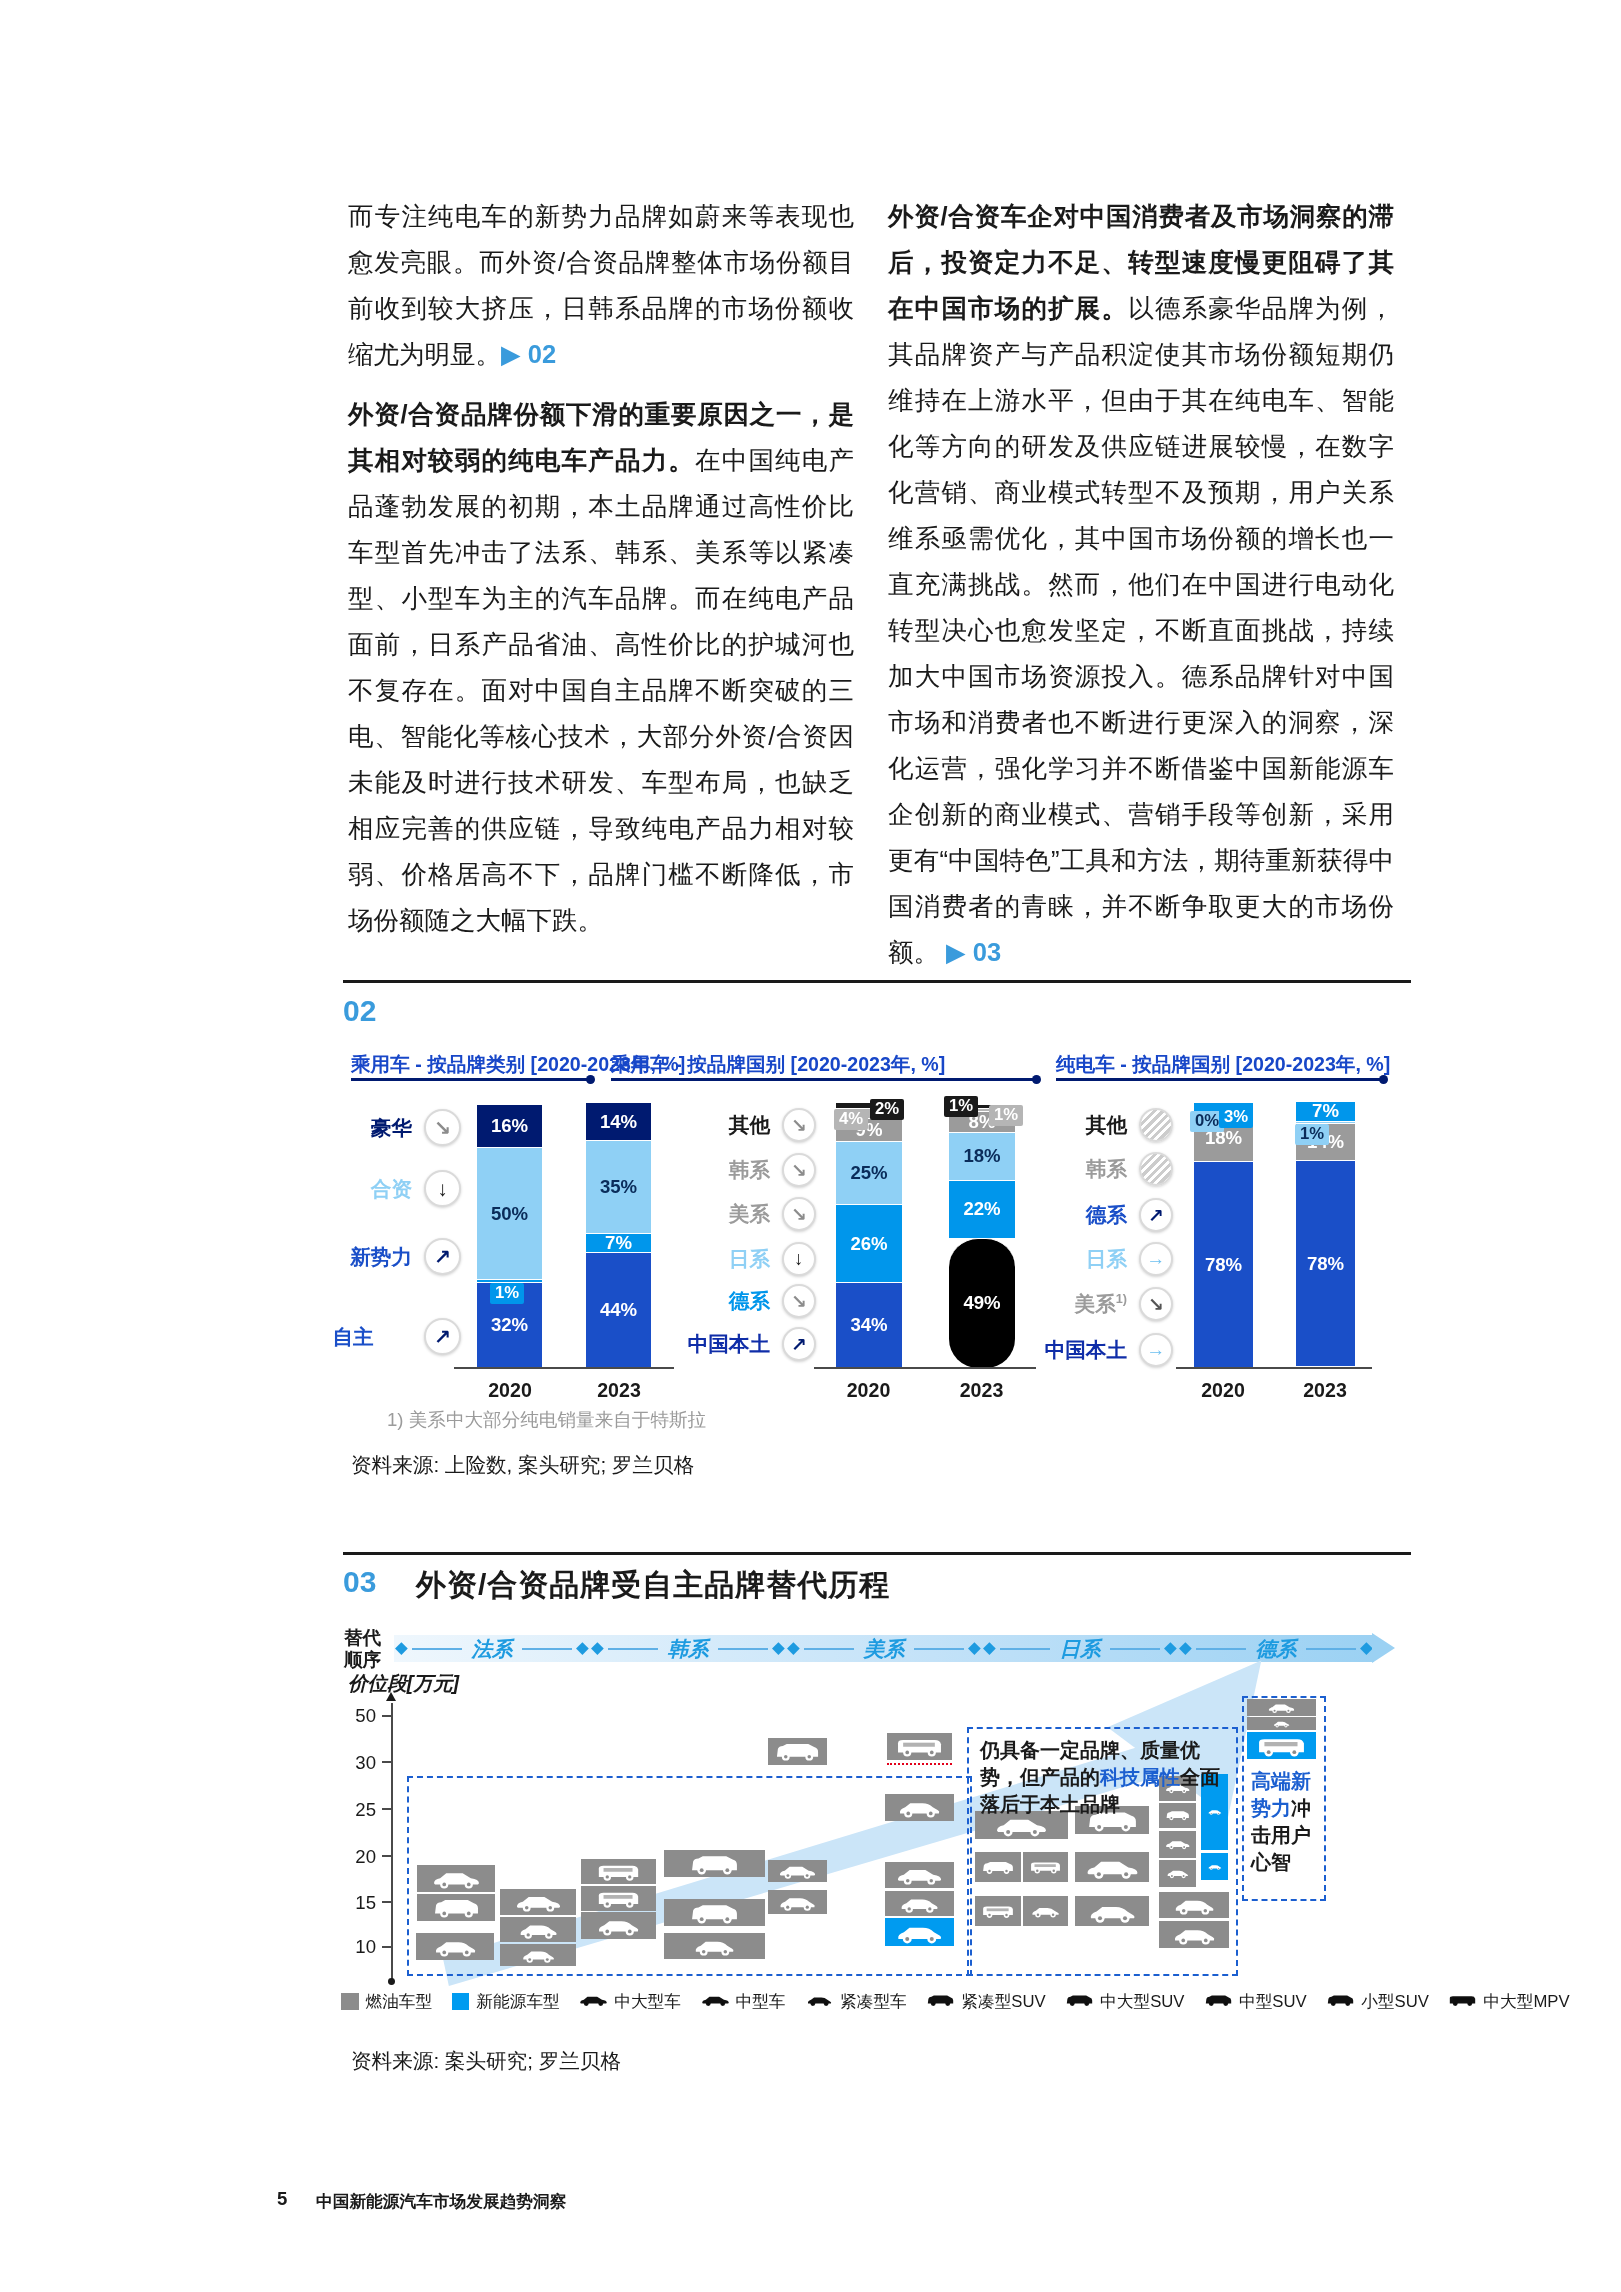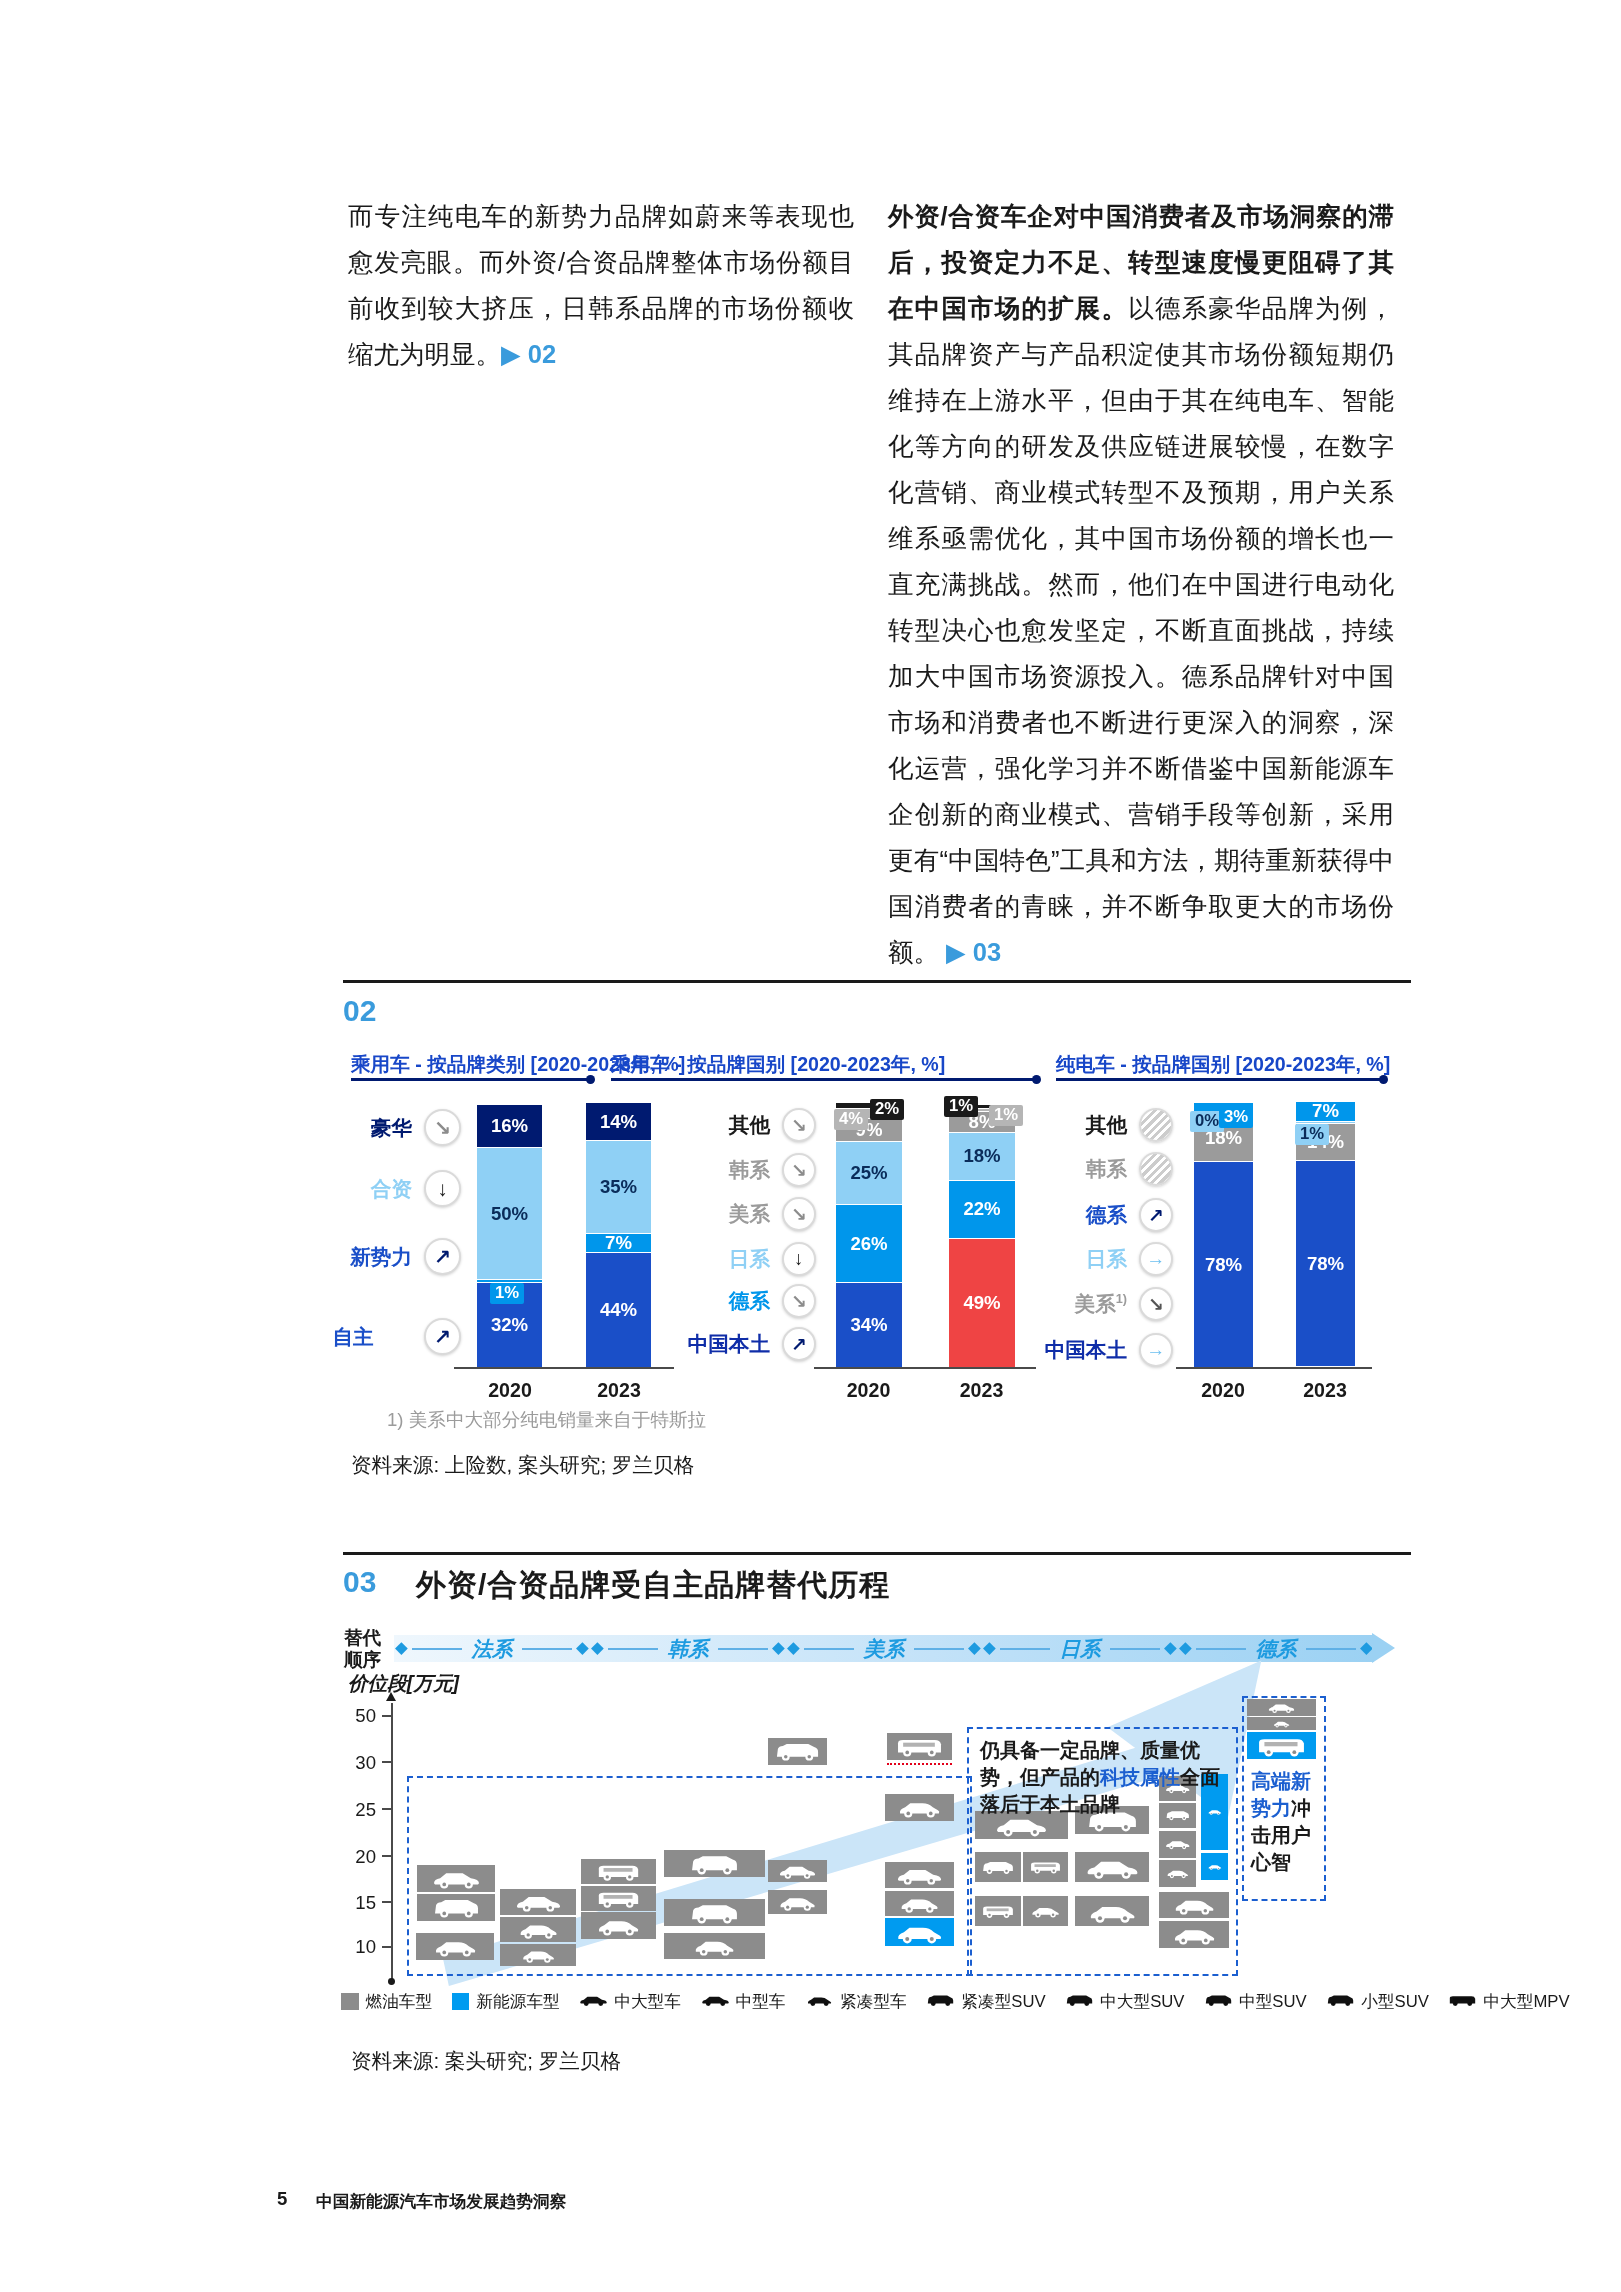--- a/index.html
+++ b/index.html
@@ -94,20 +94,21 @@
       <circle cx="35" cy="17" r="4" fill="currentColor"></circle>
         <circle cx="35" cy="17" r="1.8" fill="rgba(0,0,0,0.45)"></circle>
     </g>
   </defs>
 </svg>
 
 <div class="page">
 
   <div class="col" style="left:348px;top:193px;">
     <p><span>而专注纯电车的新势力品牌如蔚来等表现也愈发亮眼。而外资/合资品牌整体市场份额目前收到较大挤压，日韩系品牌的市场份额收缩尤为明显。</span><span class="ref">▶ 02</span></p>
+    <p><span class="bold">外资/合资品牌份额下滑的重要原因之一，是其相对较弱的纯电车产品力。</span><span>在中国纯电产品蓬勃发展的初期，本土品牌通过高性价比车型首先冲击了法系、韩系、美系等以紧凑型、小型车为主的汽车品牌。而在纯电产品面前，日系产品省油、高性价比的护城河也不复存在。面对中国自主品牌不断突破的三电、智能化等核心技术，大部分外资/合资因未能及时进行技术研发、车型布局，也缺乏相应完善的供应链，导致纯电产品力相对较弱、价格居高不下，品牌门槛不断降低，市场份额随之大幅下跌。</span></p>
   </div>
   <div class="col" style="left:888px;top:193px;">
     <p><span class="bold">外资/合资车企对中国消费者及市场洞察的滞后，投资定力不足、转型速度慢更阻碍了其在中国市场的扩展。</span><span>以德系豪华品牌为例，其品牌资产与产品积淀使其市场份额短期仍维持在上游水平，但由于其在纯电车、智能化等方向的研发及供应链进展较慢，在数字化营销、商业模式转型不及预期，用户关系维系亟需优化，其中国市场份额的增长也一直充满挑战。然而，他们在中国进行电动化转型决心也愈发坚定，不断直面挑战，持续加大中国市场资源投入。德系品牌针对中国市场和消费者也不断进行更深入的洞察，深化运营，强化学习并不断借鉴中国新能源车企创新的商业模式、营销手段等创新，采用更有“中国特色”工具和方法，期待重新获得中国消费者的青睐，并不断争取更大的市场份额。</span> <span class="ref">▶ 03</span></p>
   </div>
 
   <div class="rule" style="left:343px;top:980px;width:1068px;"></div>
   <div class="sec-num" style="left:343px;top:994px;">02</div>
 
   <div class="subtitle" style="left:351px;top:1051px;">乘用车 - 按品牌类别 [2020-2023年, %]</div>
   <div class="subline" style="left:351px;top:1078px;width:240px;"></div>
@@ -180,21 +181,21 @@
         <div class="seg" style="height: 81px; background: rgb(0, 150, 235); border-top: 1px solid rgb(255, 255, 255); color: rgb(255, 255, 255);">26%</div>
         <div class="seg" style="height: 90px; background: rgb(26, 79, 200); border-top: 1px solid rgb(255, 255, 255); color: rgb(255, 255, 255);">34%</div>
       </div>
       <div class="yearlbl" style="left: 816px; top: 1379px; width: 105px;">2020</div>
       <div class="bar" style="left: 949px; top: 1105px; width: 66px; height: 263px;">
         <div class="seg" style="height: 2.9px; background: rgb(26, 26, 26);"></div>
         <div class="seg" style="height: 2.9px; background: rgb(181, 181, 181); border-top: 1px solid rgb(255, 255, 255);"></div>
         <div class="seg" style="height: 21px; background: rgb(155, 155, 155); border-top: 1px solid rgb(255, 255, 255); color: rgb(255, 255, 255);">8%</div>
         <div class="seg" style="height: 48px; background: rgb(143, 208, 245); border-top: 1px solid rgb(255, 255, 255); color: rgb(10, 44, 90);">18%</div>
         <div class="seg" style="height: 58px; background: rgb(0, 150, 235); border-top: 1px solid rgb(255, 255, 255); color: rgb(255, 255, 255);">22%</div>
-        <div class="seg" style="height: 130px; background: #ef4444; border-top: 1px solid rgb(255, 255, 255); color: rgb(255, 255, 255);">49%</div>
+        <div class="seg" style="height: 130px; background: #000000; border-top: 1px solid rgb(255, 255, 255); color: rgb(255, 255, 255); border-radius: 29px;">49%</div>
       </div>
       <div class="yearlbl" style="left: 929px; top: 1379px; width: 105px;">2023</div>
       <div class="axisline" style="left: 814px; top: 1367px; width: 222px;"></div>
       <div class="legend-row" style="left: 990px; top: 1108px;">
         <div class="legend-label" style="width: 137px; color: rgb(26, 26, 26);">其他</div>
         <div class="trend-circle hatched" style="width: 30px; height: 30px; font-size: 19px;"></div>
       </div>
       <div class="legend-row" style="left: 990px; top: 1152px;">
         <div class="legend-label" style="width: 137px; color: rgb(155, 155, 155);">韩系</div>
         <div class="trend-circle hatched" style="width: 30px; height: 30px; font-size: 19px;"></div>

